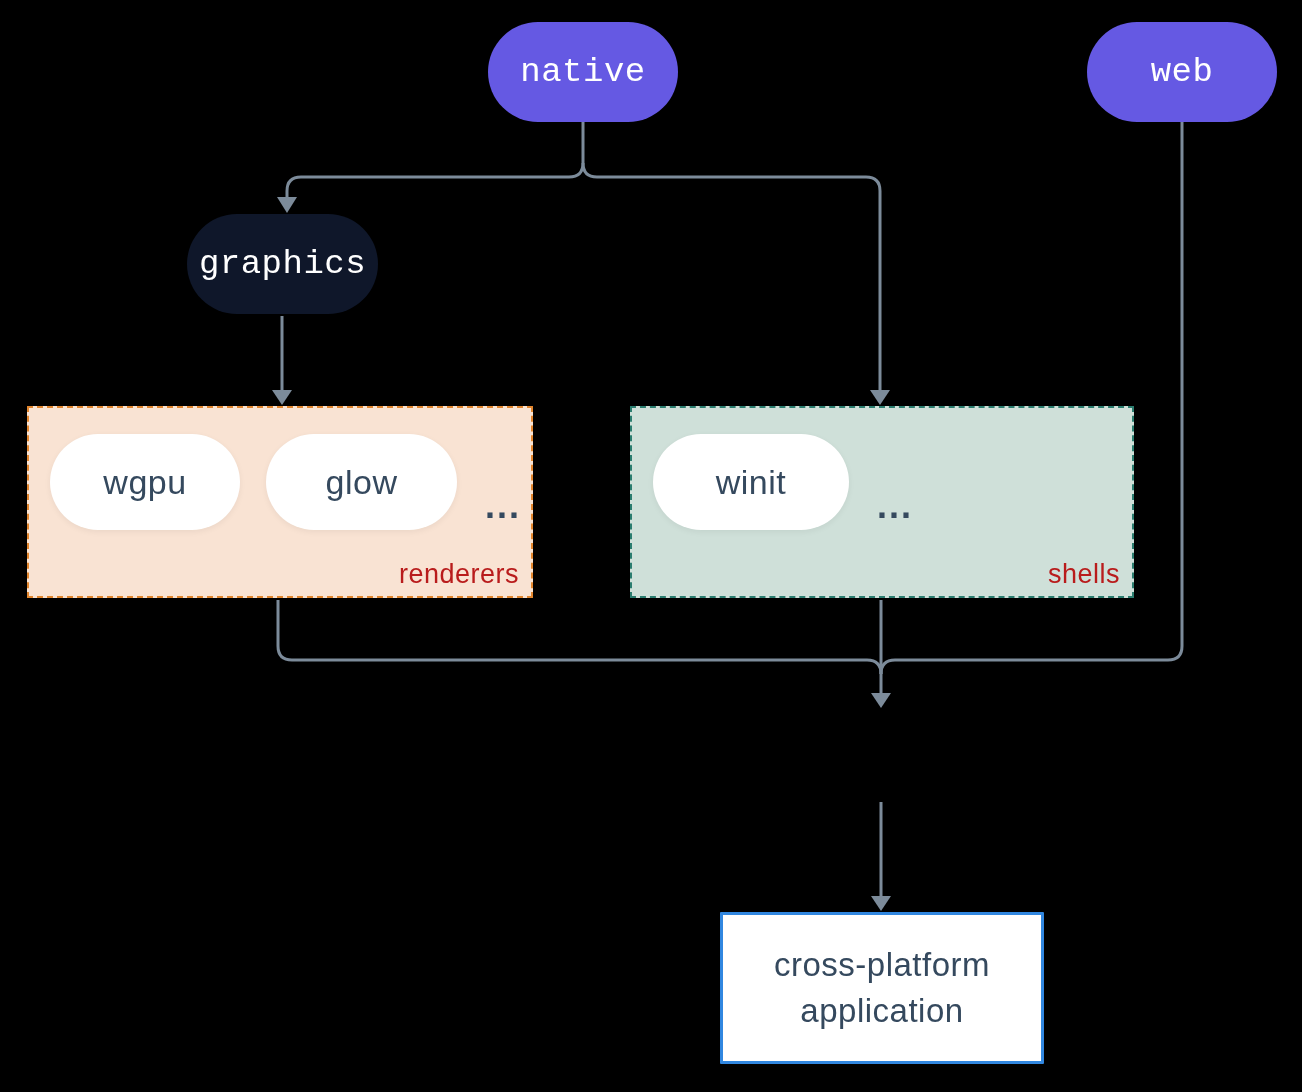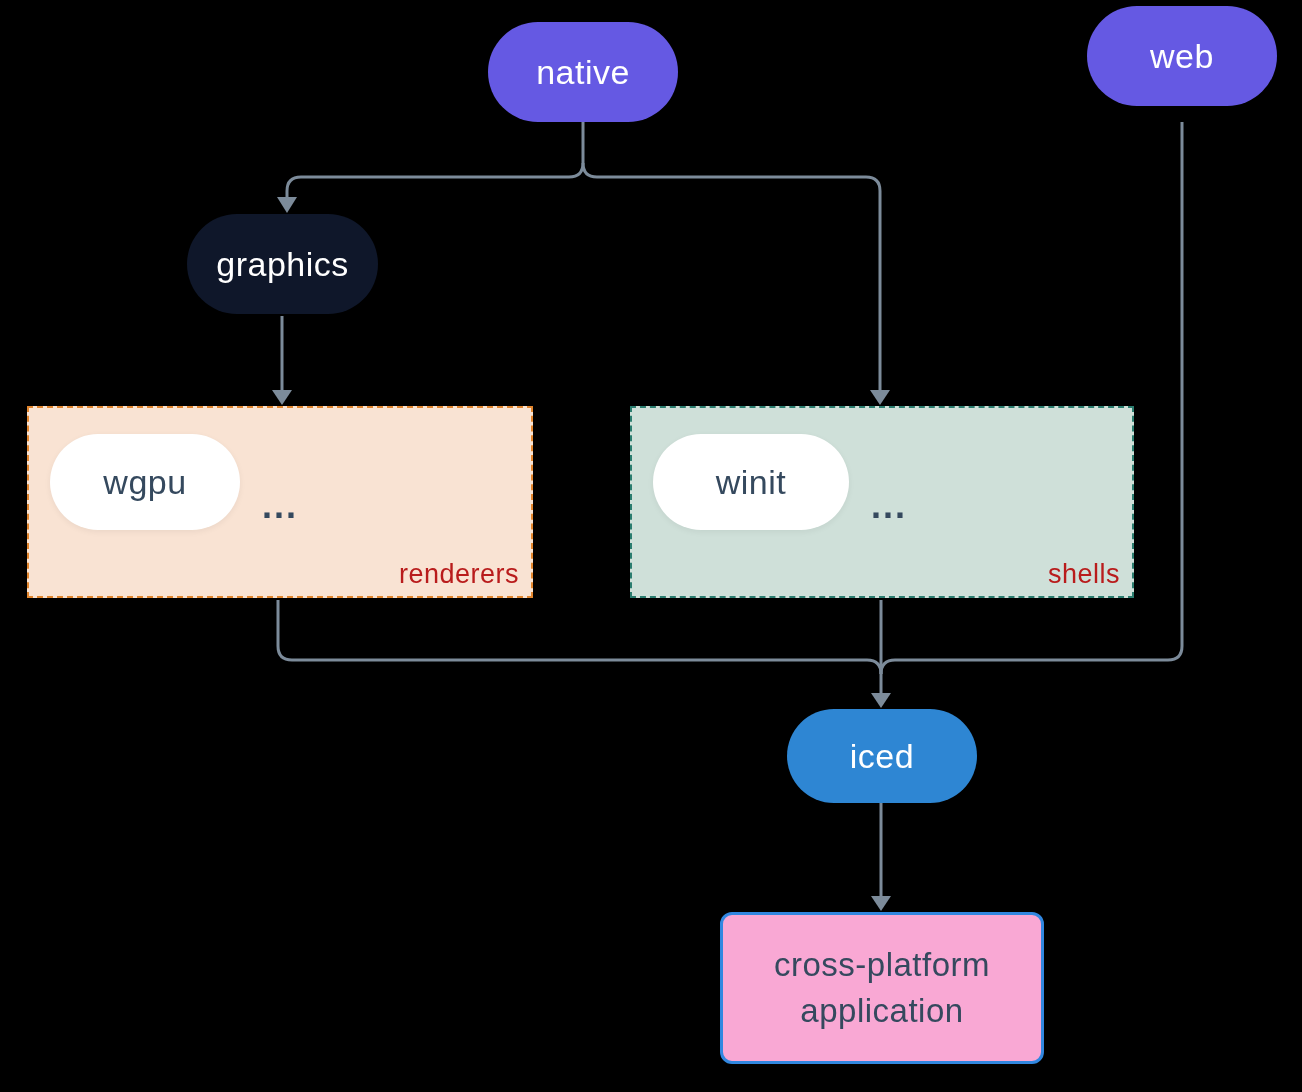--- a/index.html
+++ b/index.html
@@ -3,48 +3,48 @@
 <meta charset="utf-8">
 <style>
   html,body{margin:0;padding:0;background:#000;}
   body{font-family:"Liberation Sans","DejaVu Sans",sans-serif;}
   .canvas{
     position:relative;width:1302px;height:1092px;background:#000;overflow:hidden;
   }
   .canvas svg{position:absolute;left:0;top:0;}
   .pill{
     position:absolute;display:flex;align-items:center;justify-content:center;
-    color:#fff;font-size:34px;letter-spacing:.5px;border-radius:52px;
+    color:#fff;font-size:34px;letter-spacing:.5px;border-radius:52px;font-family:Liberation Mono, monospace;
   }
   .pill-native{left:488px;top:22px;width:190px;height:100px;background:#6559e3;}
-  .pill-web{left:1087px;top:6px;width:190px;height:100px;background:#6559e3;}
+  .pill-web{left:1087px;top:22px;width:190px;height:100px;background:#6559e3;}
   .pill-graphics{left:187px;top:214px;width:191px;height:100px;background:#0f172a;}
   .pill-iced{left:787px;top:709px;width:190px;height:94px;background:#2e86d3;}
   .group{
     position:absolute;top:406px;height:192px;box-sizing:border-box;
-    display:flex;align-items:flex-start;padding:26px 0 0 21px;gap:20px;
+    display:flex;align-items:flex-start;padding:26px 0 0 21px;gap:26px;
   }
   .group-renderers{left:27px;width:506px;background:#f9e3d3;border:2px dashed #e2862e;}
   .group-shells{left:630px;width:504px;background:#cfe0d9;border:2px dashed #2b7d6f;}
   .inner-pill{
     background:#fff;height:96px;border-radius:48px;display:flex;align-items:center;
     justify-content:center;color:#35495e;font-size:34px;letter-spacing:.5px;
     box-shadow:0 2px 6px rgba(0,0,0,0.06);
   }
   .w190{width:190px;} .w191{width:191px;} .w196{width:196px;} .w189{width:189px;}
   .dots{
     color:#35495e;font-size:36px;font-weight:700;align-self:center;margin-top:-18px;margin-left:2px;
     letter-spacing:2px;
   }
   .group-label{
     position:absolute;right:12px;bottom:6px;color:#b91c1c;font-size:27px;letter-spacing:.5px;
   }
   .app-box{
     position:absolute;left:720px;top:912px;width:324px;height:152px;box-sizing:border-box;
-    background:#f9a8d4;border:3px solid #3187e0;border-radius:12px;
+    background:#ffffff;border:3px solid #3187e0;border-radius:1px;
     display:flex;flex-direction:column;align-items:center;justify-content:center;
     color:#35495e;font-size:33px;line-height:46px;letter-spacing:.5px;
   }
 </style>
 </head>
 <body>
 
 <div class="canvas">
 
   <svg width="1302" height="1092" viewBox="0 0 1302 1092">
@@ -82,34 +82,34 @@
   </div>
 
   <div class="pill pill-graphics">
     <span>graphics</span>
   </div>
 
   <div class="group group-renderers">
     <div class="inner-pill w190">
       <span>wgpu</span>
     </div>
+    <div class="inner-pill w191">
+      <span>glow</span>
+    </div>
     <div class="dots">...</div>
     <div class="group-label">renderers</div>
   </div>
 
   <div class="group group-shells">
     <div class="inner-pill w196">
       <span>winit</span>
     </div>
     <div class="dots">...</div>
     <div class="group-label">shells</div>
   </div>
 
-  <div class="pill pill-iced">
-    <span>iced</span>
-  </div>
 
   <div class="app-box">
     <span>cross-platform</span>
     <span>application</span>
   </div>
 
 </div>
 
 </body></html>

